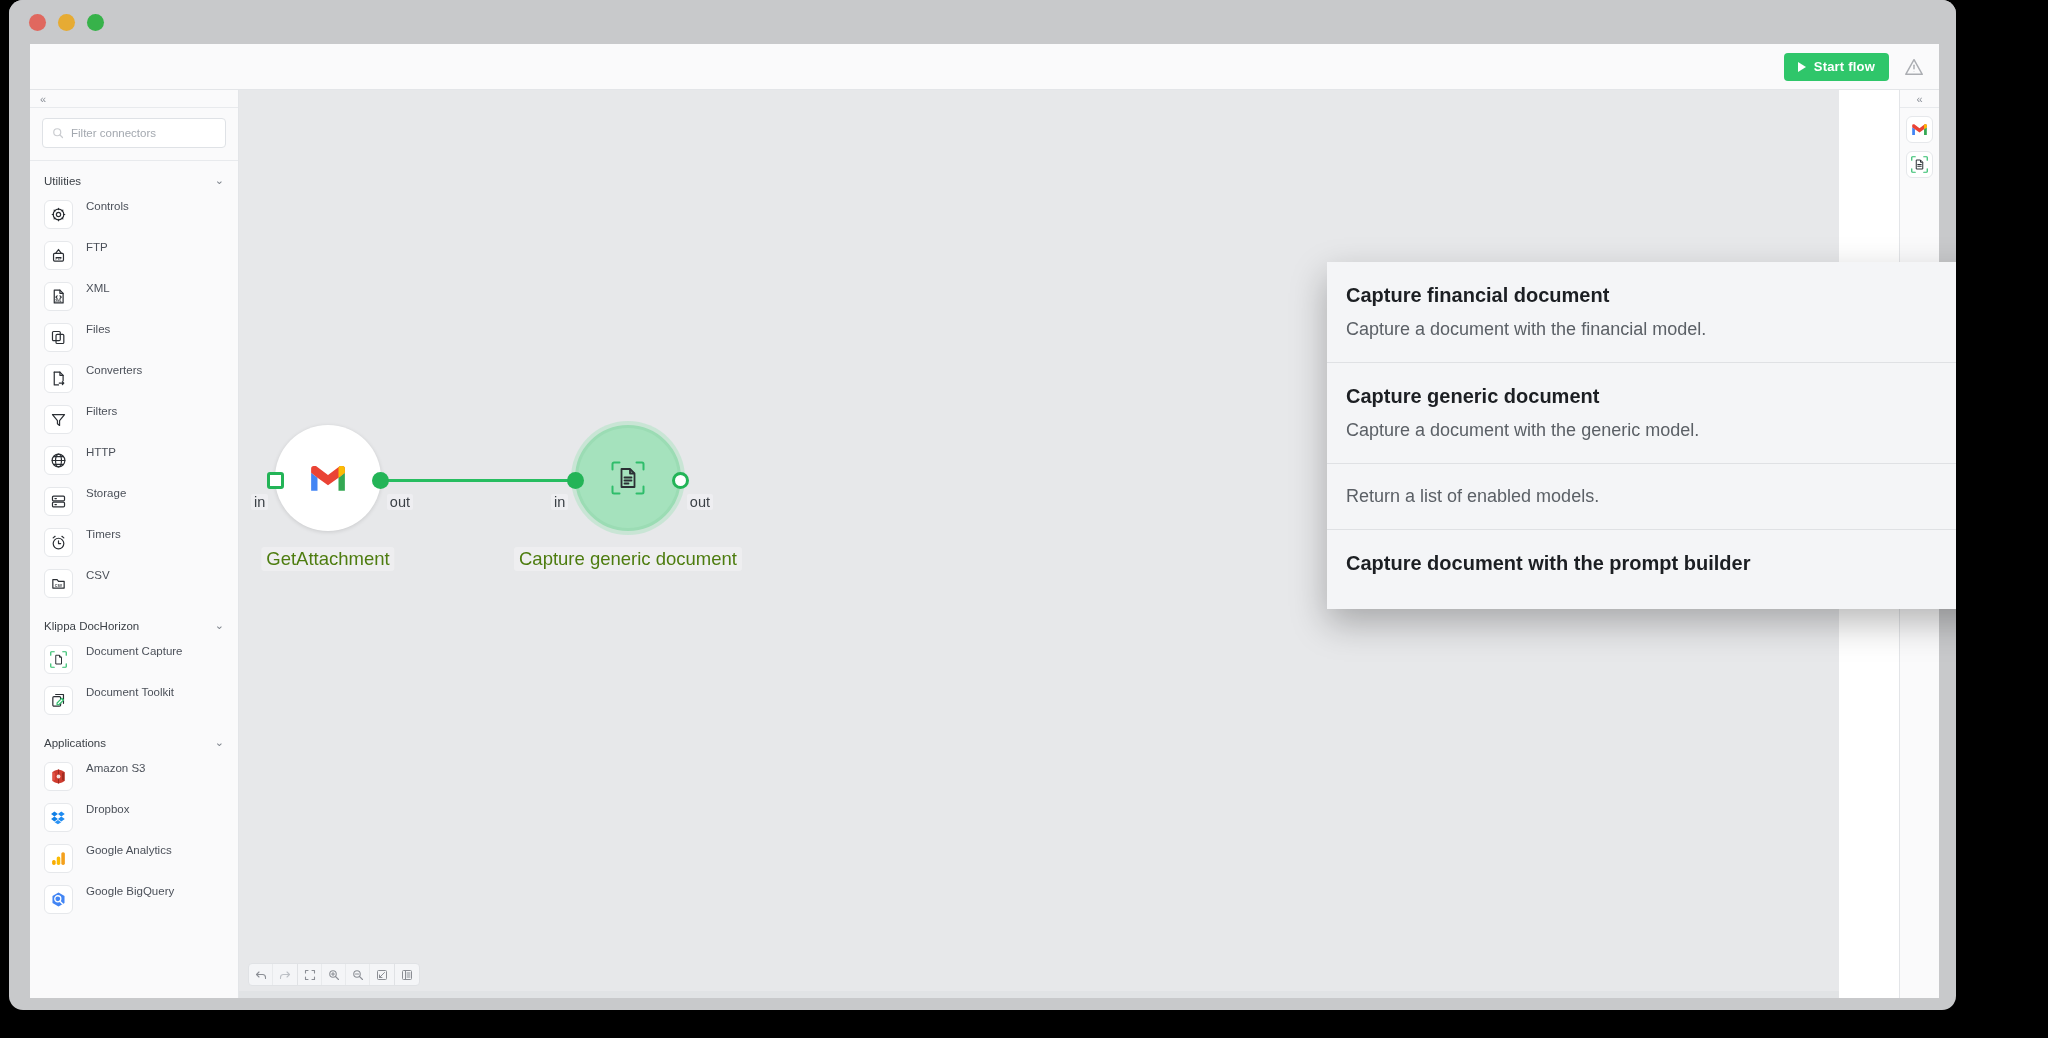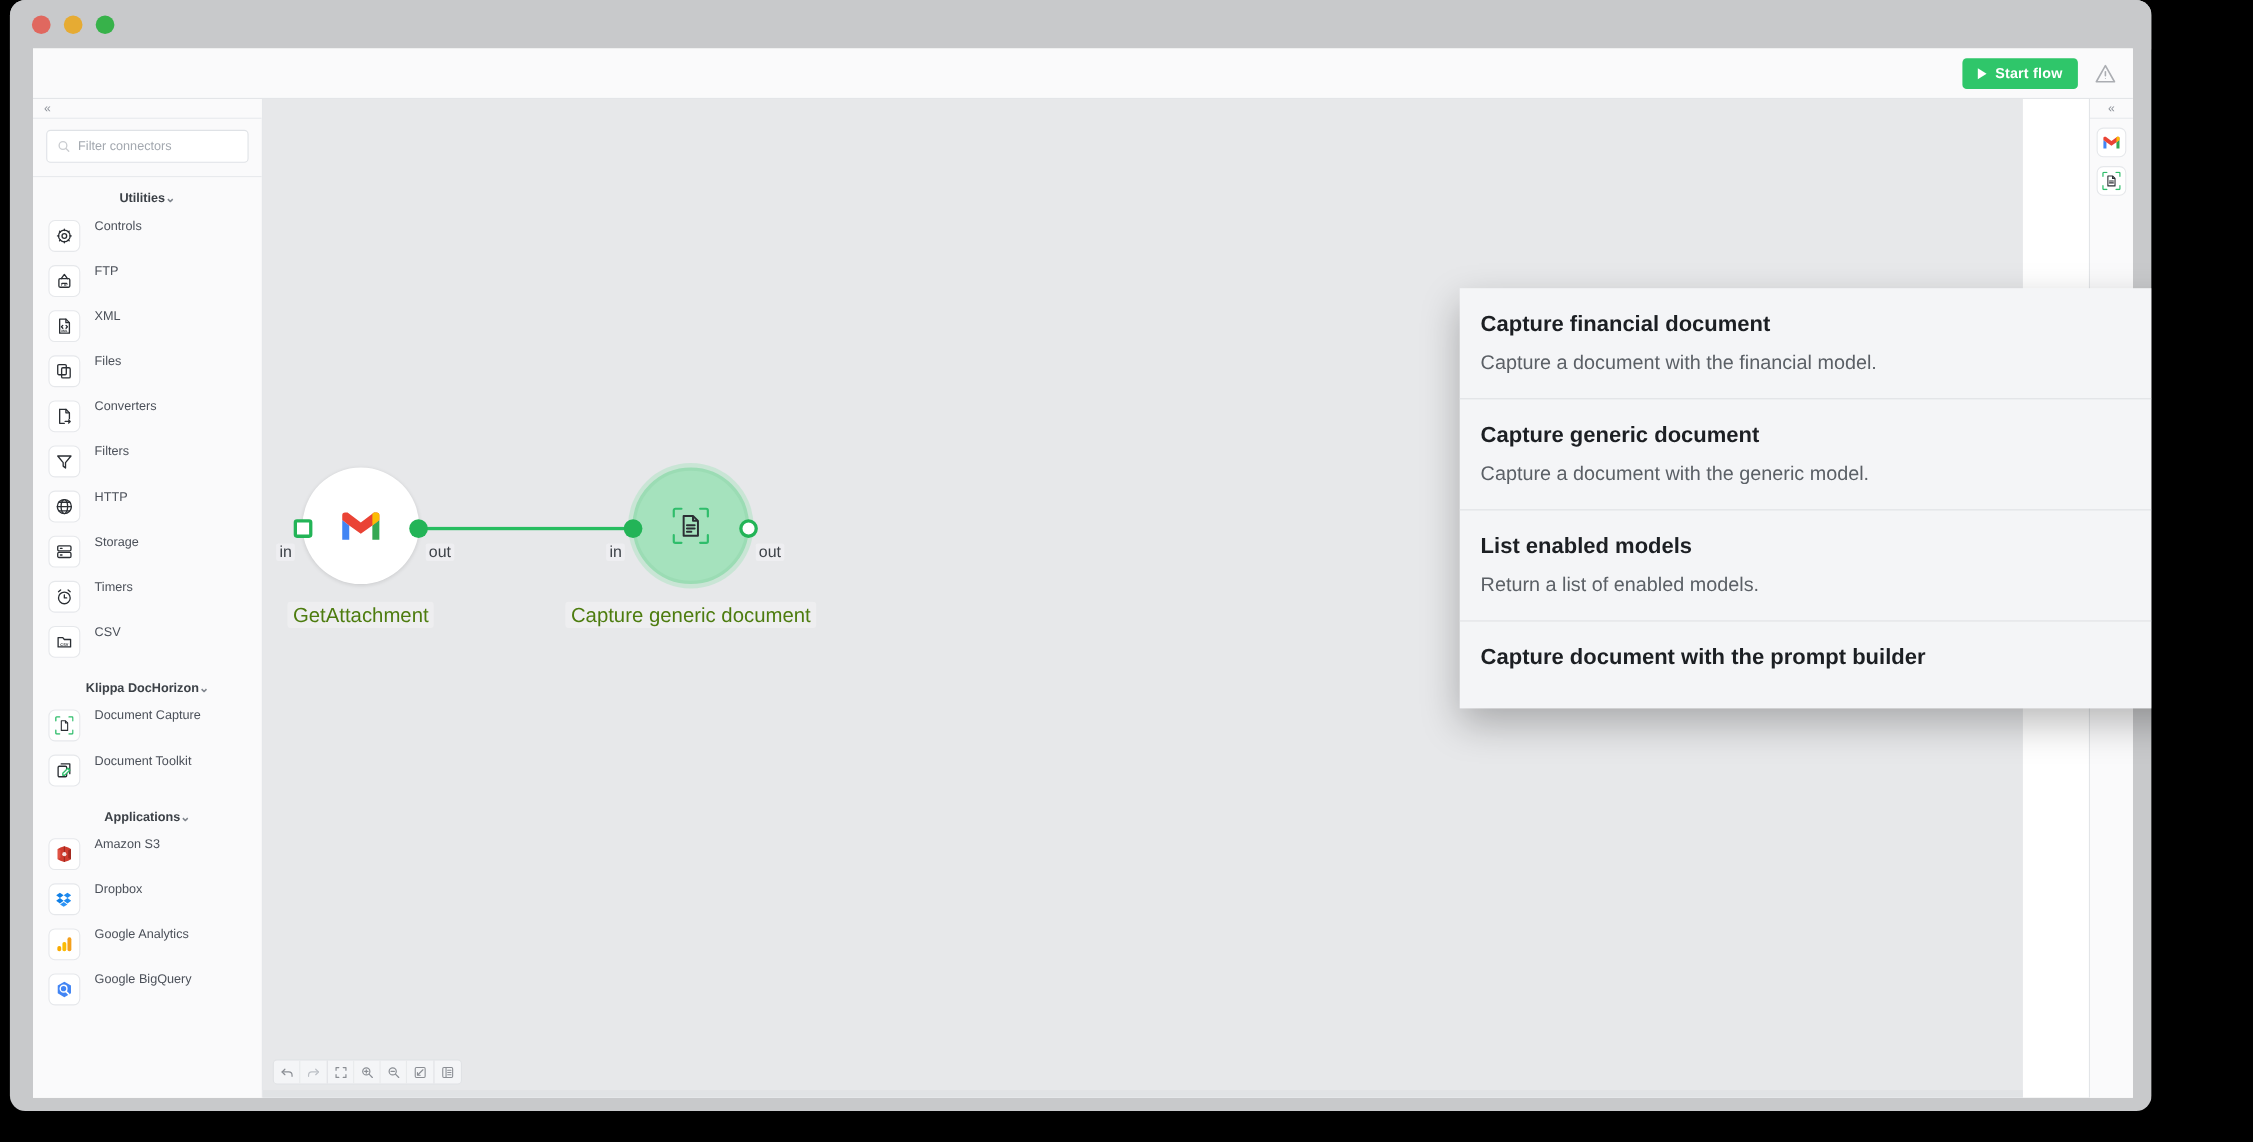--- a/index.html
+++ b/index.html
@@ -95,23 +95,23 @@
   #filter-box svg { margin: 0 7px 0 9px; opacity: .45; flex: none; }
   #filter-input {
     border: none; outline: none; background: transparent;
     font-size: 11.5px; width: 100%;
     font-family: "Liberation Sans", sans-serif;
     color: #3c4043;
   }
   #filter-input::placeholder { color: #a3a8af; }
 
   .section-header {
-    display: flex; align-items: center; justify-content: center;
+    display: flex; align-items: center; justify-content: space-between;
     padding: 13px 14px 9px 14px;
-    font-size: 11.5px; font-weight: bold; color: #3c4147;
+    font-size: 11.5px; font-weight: normal; color: #3c4147;
     cursor: pointer;
   }
   .chev { color: #7d838b; font-size: 11px; }
 
   .conn-item {
     display: flex; align-items: flex-start; gap: 13px;
     padding: 4px 14px; height: 41px;
     cursor: pointer;
   }
   .conn-icon {
@@ -605,21 +605,20 @@
   <div id="action-menu">
       <div class="menu-item">
         <div class="menu-title">Capture financial document</div>
      <div class="menu-desc">Capture a document with the financial model.</div>
       </div>
       <div class="menu-item">
         <div class="menu-title">Capture generic document</div>
      <div class="menu-desc">Capture a document with the generic model.</div>
       </div>
       <div class="menu-item">
-        <div class="menu-title">List enabled models</div>
      <div class="menu-desc">Return a list of enabled models.</div>
       </div>
       <div class="menu-item">
         <div class="menu-title">Capture document with the prompt builder</div>
       </div>
     </div>
 
 </div>
 
 <div id="mask-right"></div>

